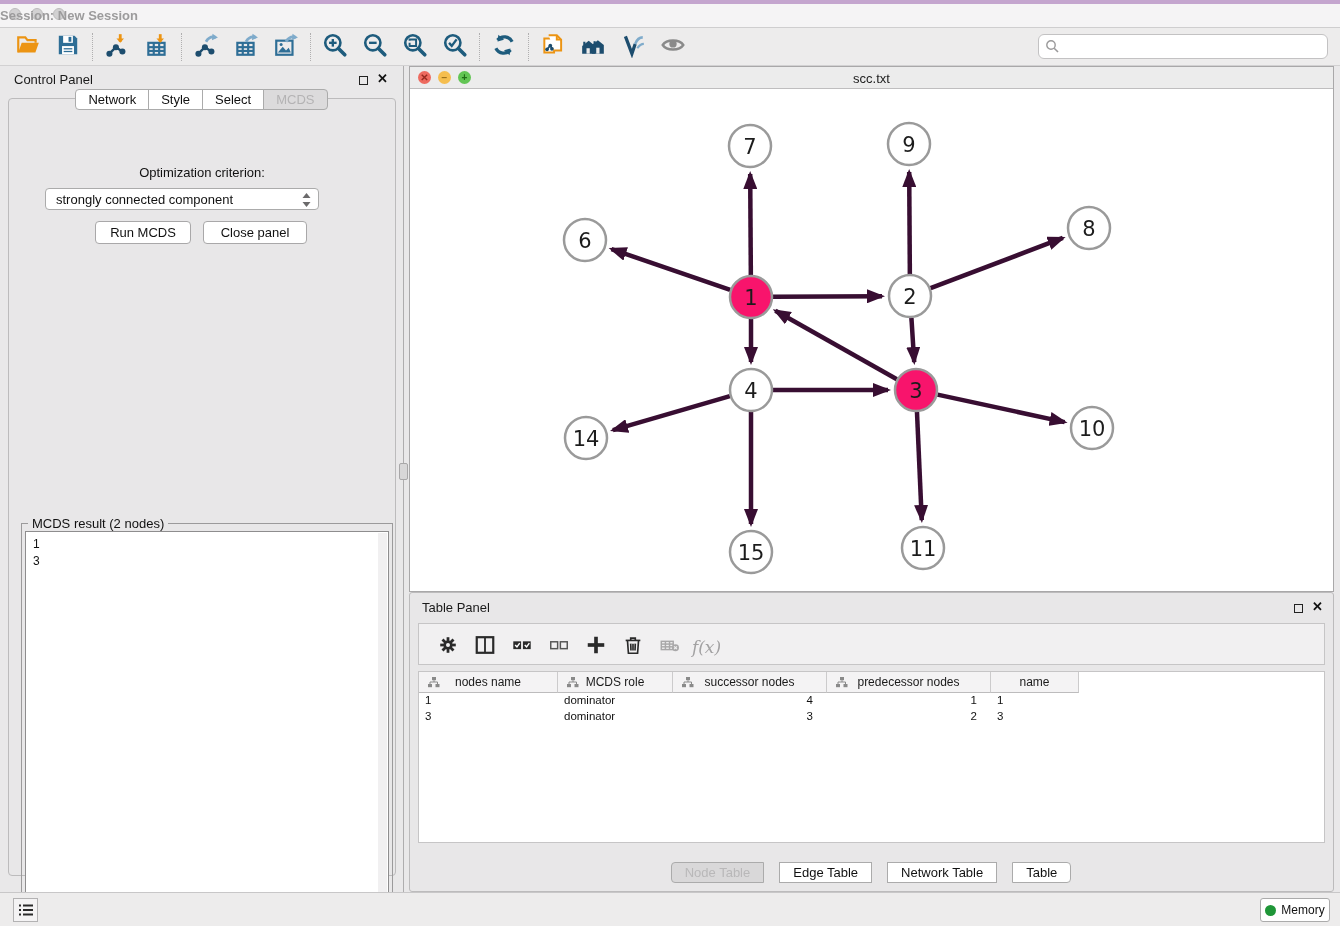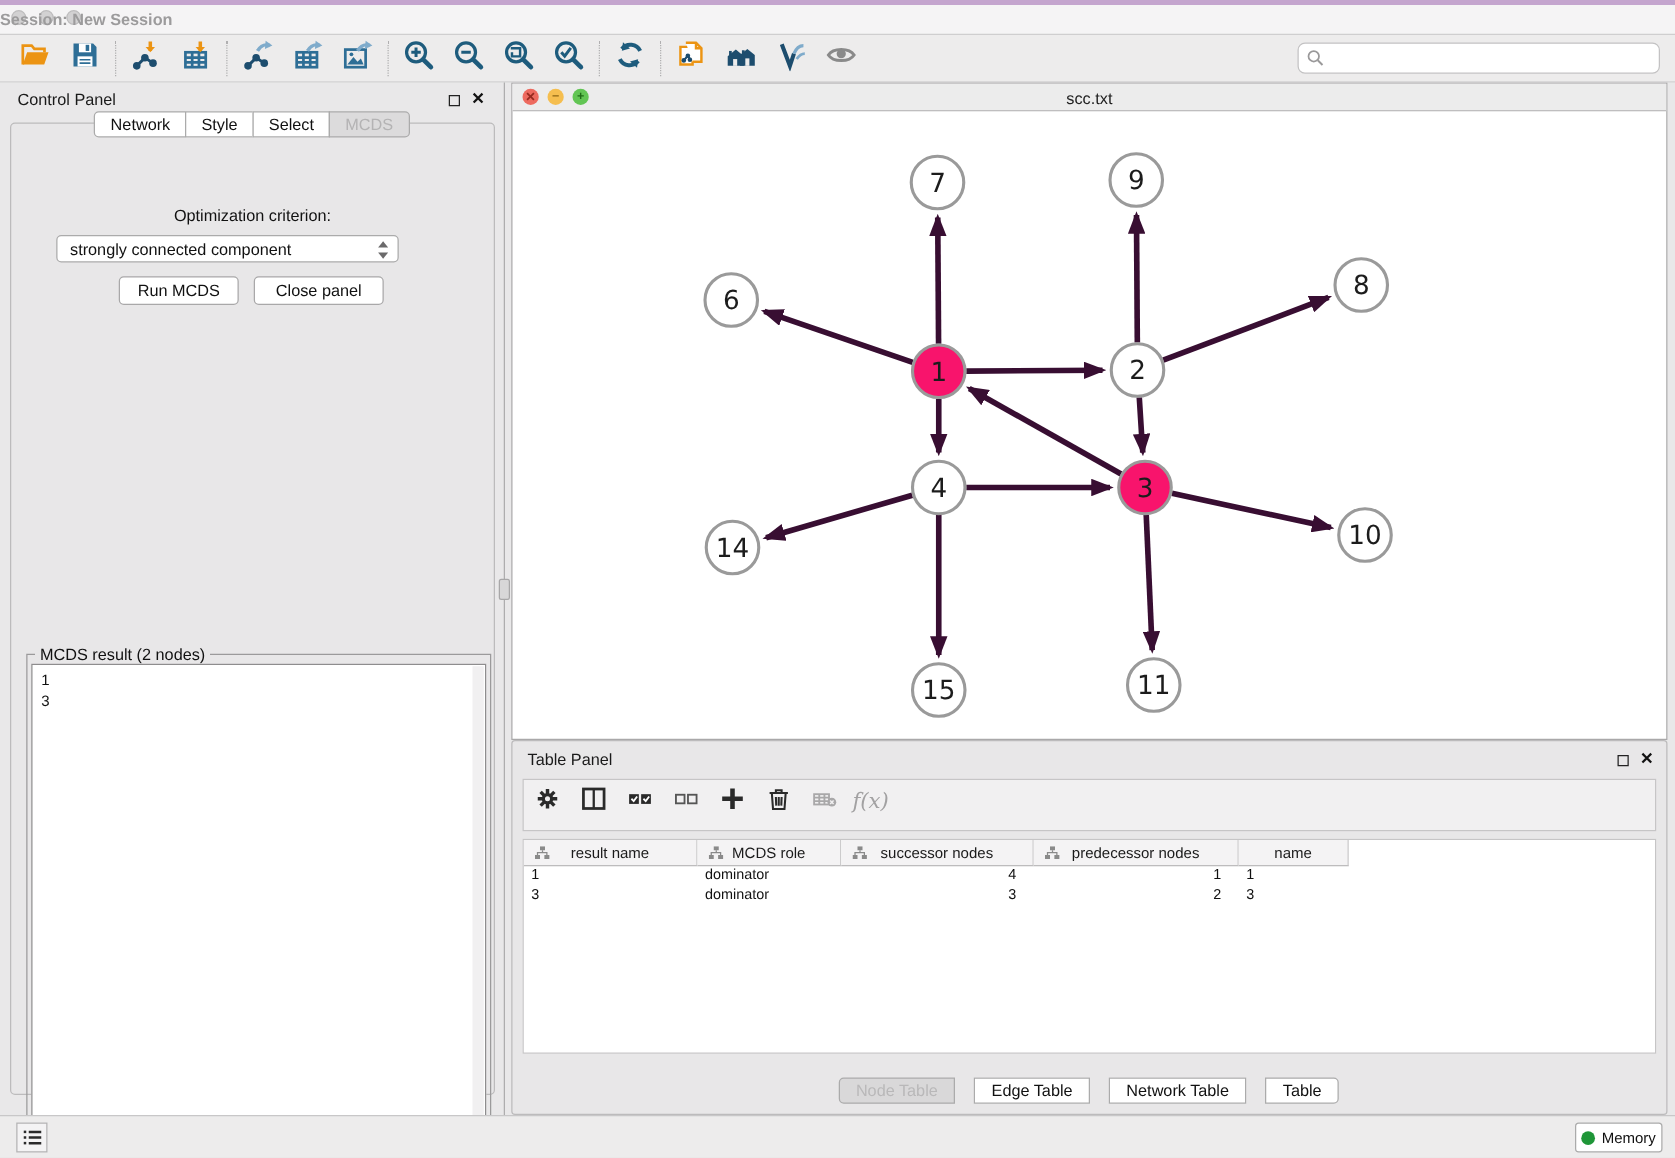--- a/index.html
+++ b/index.html
@@ -71,21 +71,21 @@
   #net-title { position:absolute; left:0; right:0; top:4px; text-align:center; font-size:13px; color:#222; }
   #graph-svg { position:absolute; left:0; top:22px; }
   .node-label { font-family:"DejaVu Sans", sans-serif; font-size:21px; fill:#1c1c1c; }
 
   
   #table-panel { left:409px; top:592px; width:925px; height:300px; background:#e8e7e8;
                  border:1px solid #bcbbbc; border-radius:3px; }
   #tp-header { position:absolute; left:12px; top:7px; }
   #tp-float { right:30px; top:11px; } #tp-close { right:10px; top:6px; }
   #tp-toolbar { position:absolute; left:8px; top:30px; right:8px; height:42px; background:#f1f0f1;
-                border:1px solid #c6c5c6; display:flex; align-items:flex-start; }
+                border:1px solid #c6c5c6; display:flex; align-items:flex-end; padding-left:10px; }
   .tp-btn { width:37px; height:34px; display:flex; align-items:center; justify-content:center; }
   #tp-table { position:absolute; left:8px; top:78px; right:8px; height:172px; background:#fff;
               border:1px solid #c6c5c6; overflow:hidden; }
   #thead { display:flex; height:21px; }
   .th { position:relative; background:#f4f3f4; border-right:1px solid #cccbcc; border-bottom:1px solid #bdbcbd;
         font-size:12px; color:#1a1a1a; display:flex; align-items:center; justify-content:center; }
   .th .tree-ic { position:absolute; left:9px; top:5px; }
   .tr { display:flex; height:16px; }
   .td { font-size:11.5px; color:#111; padding:1px 6px; white-space:nowrap; overflow:hidden; }
   #tab-strip { position:absolute; left:0; right:0; bottom:8px; height:21px; display:flex; justify-content:center;gap:16px; }
@@ -485,21 +485,21 @@
           <svg class="tree-ic" width="12" height="11" viewBox="0 0 12 11">
             <g fill="#8a8a8a">
               <rect x="4" y="0" width="4" height="3.2"></rect>
               <rect x="0" y="7" width="4" height="3.2"></rect>
               <rect x="7.5" y="7" width="4" height="3.2"></rect>
             </g>
             <g stroke="#8a8a8a" fill="none" stroke-width="1">
               <path d="M6 3.2 V5 M2 7 V5 H9.5 V7"></path>
             </g>
           </svg>
-          <span>result name</span>
+          <span>nodes name</span>
         </div>
         <div class="th" style="width: 115px;">
           <svg class="tree-ic" width="12" height="11" viewBox="0 0 12 11">
             <g fill="#8a8a8a">
               <rect x="4" y="0" width="4" height="3.2"></rect>
               <rect x="0" y="7" width="4" height="3.2"></rect>
               <rect x="7.5" y="7" width="4" height="3.2"></rect>
             </g>
             <g stroke="#8a8a8a" fill="none" stroke-width="1">
               <path d="M6 3.2 V5 M2 7 V5 H9.5 V7"></path>

